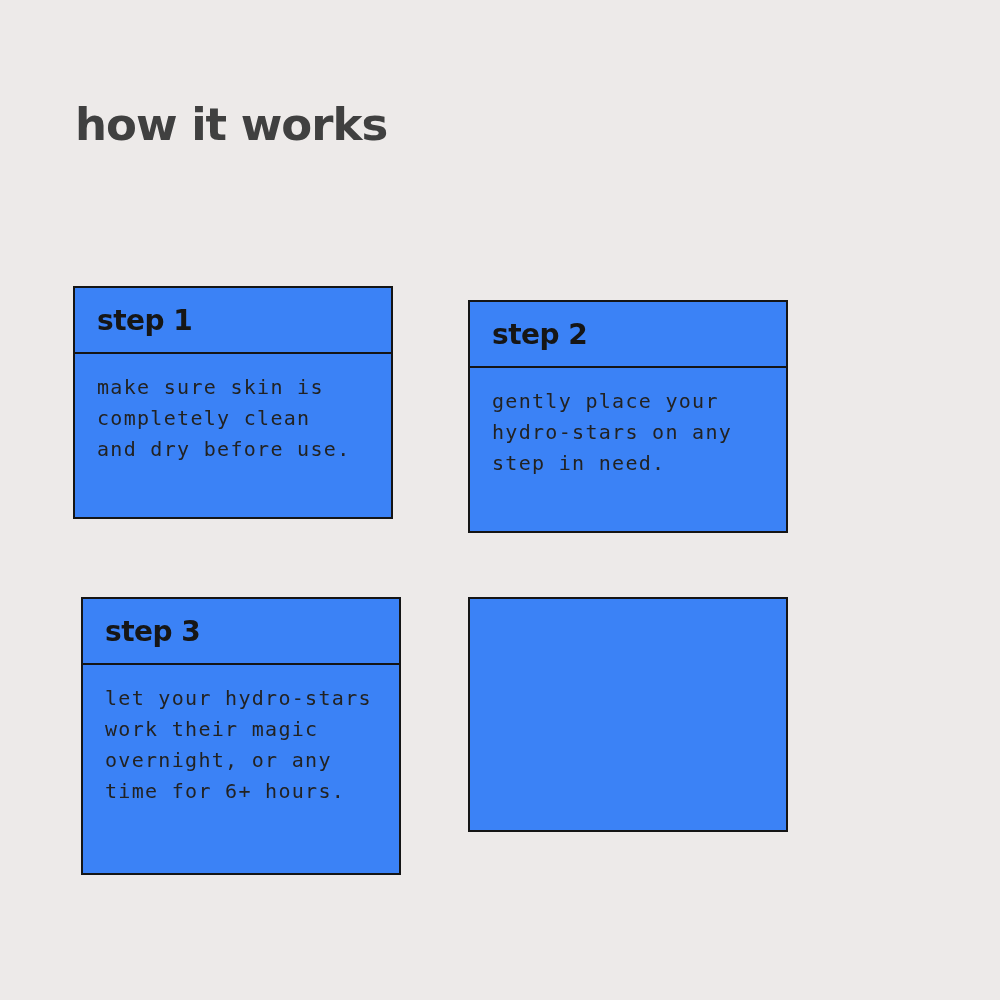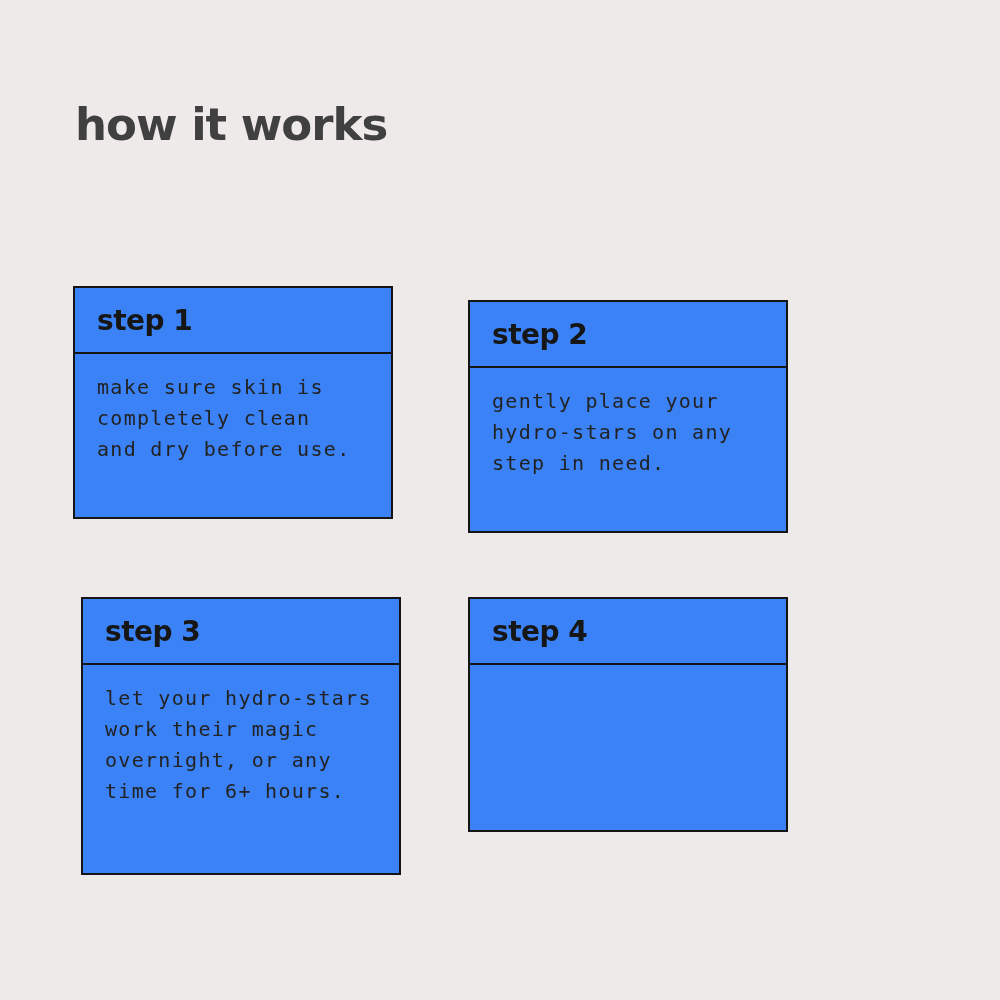--- a/index.html
+++ b/index.html
@@ -81,16 +81,15 @@
 
   <div class="step-box pos-3">
     <div class="step-header">step 3</div>
     <div class="step-body">let your hydro-stars
 work their magic
 overnight, or any
 time for 6+ hours.</div>
   </div>
 
   <div class="step-box pos-4">
-    <div class="step-header">step 4</div>
   </div>
 
 </div>
 
 </body></html>

